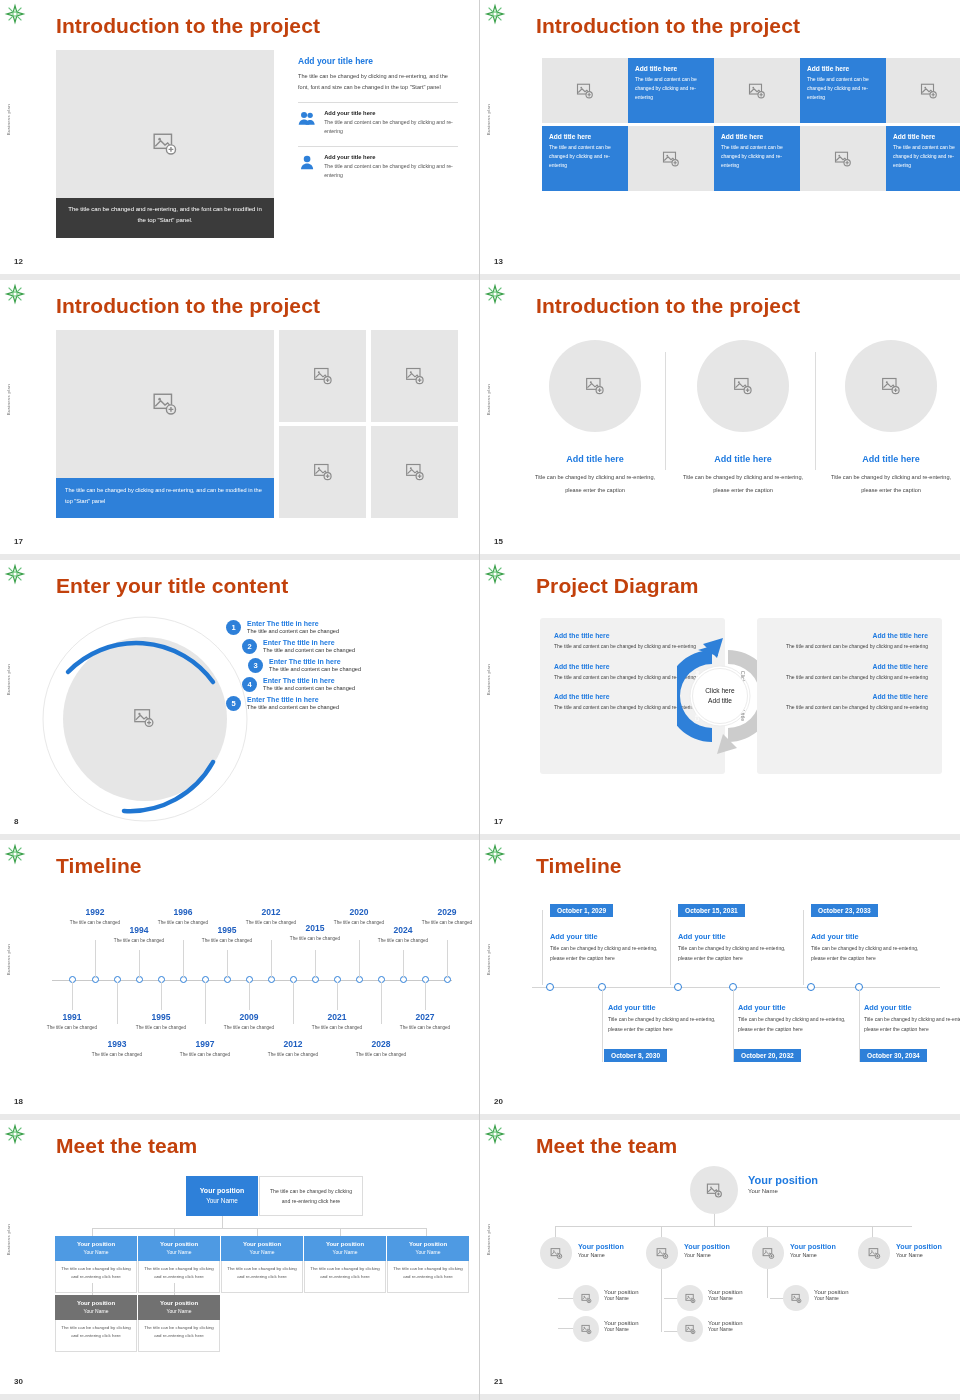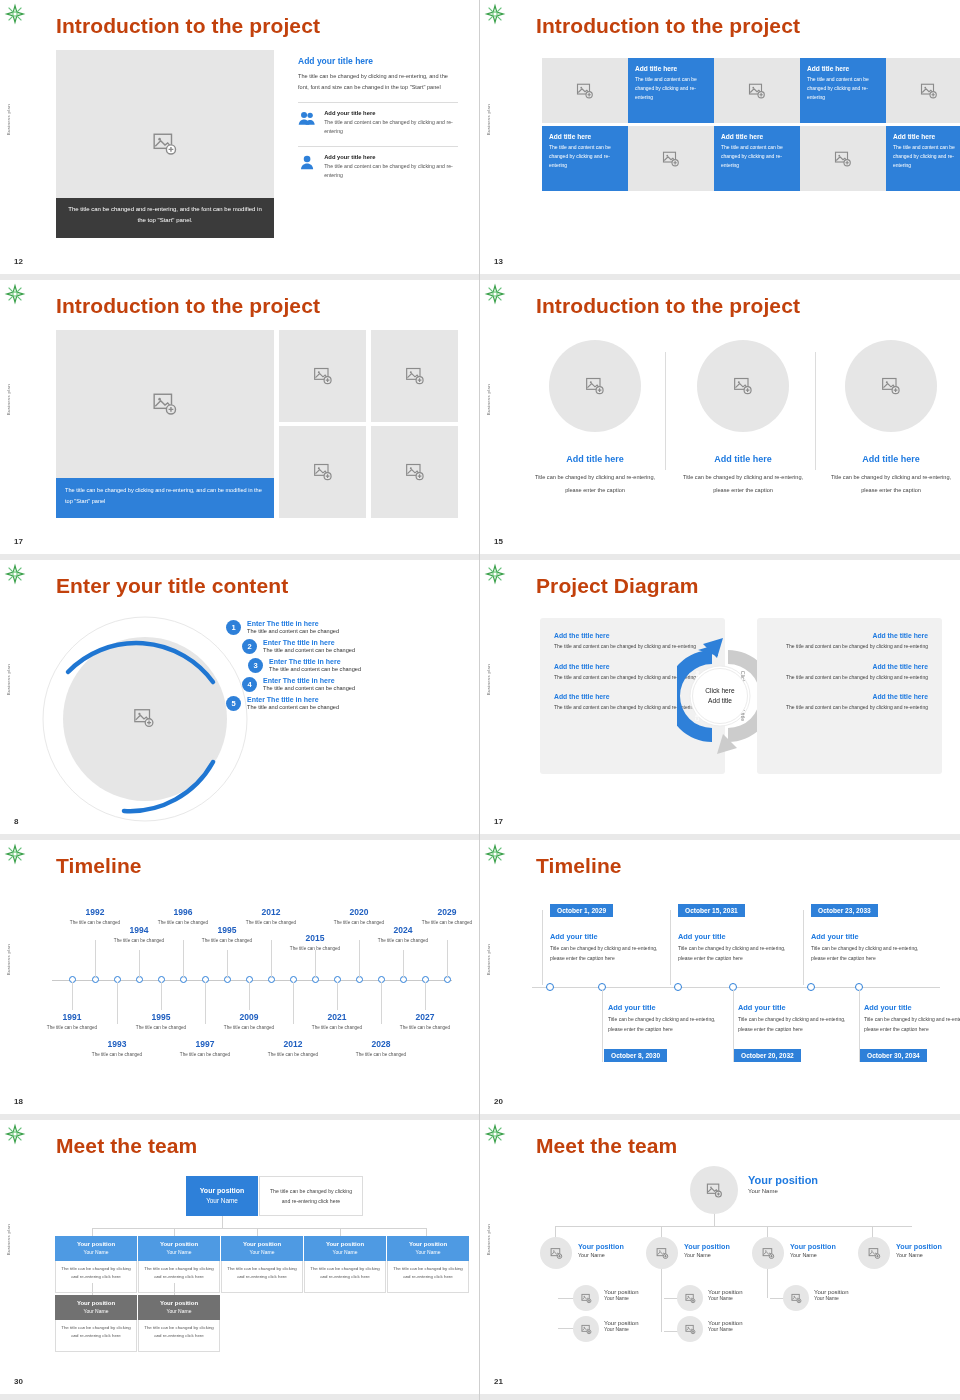--- a/index.html
+++ b/index.html
@@ -591,21 +591,21 @@
         <div class="d">The title can be changed</div>
       </div>
     <div class="tl-lbl" style="left:197px;top:85px">
         <div class="y">1995</div>
         <div class="d">The title can be changed</div>
       </div>
     <div class="tl-lbl" style="left:241px;top:67px">
         <div class="y">2012</div>
         <div class="d">The title can be changed</div>
       </div>
-    <div class="tl-lbl" style="left:285px;top:93px">
+    <div class="tl-lbl" style="left:285px;top:83px">
         <div class="y">2015</div>
         <div class="d">The title can be changed</div>
       </div>
     <div class="tl-lbl" style="left:329px;top:67px">
         <div class="y">2020</div>
         <div class="d">The title can be changed</div>
       </div>
     <div class="tl-lbl" style="left:373px;top:85px">
         <div class="y">2024</div>
         <div class="d">The title can be changed</div>

